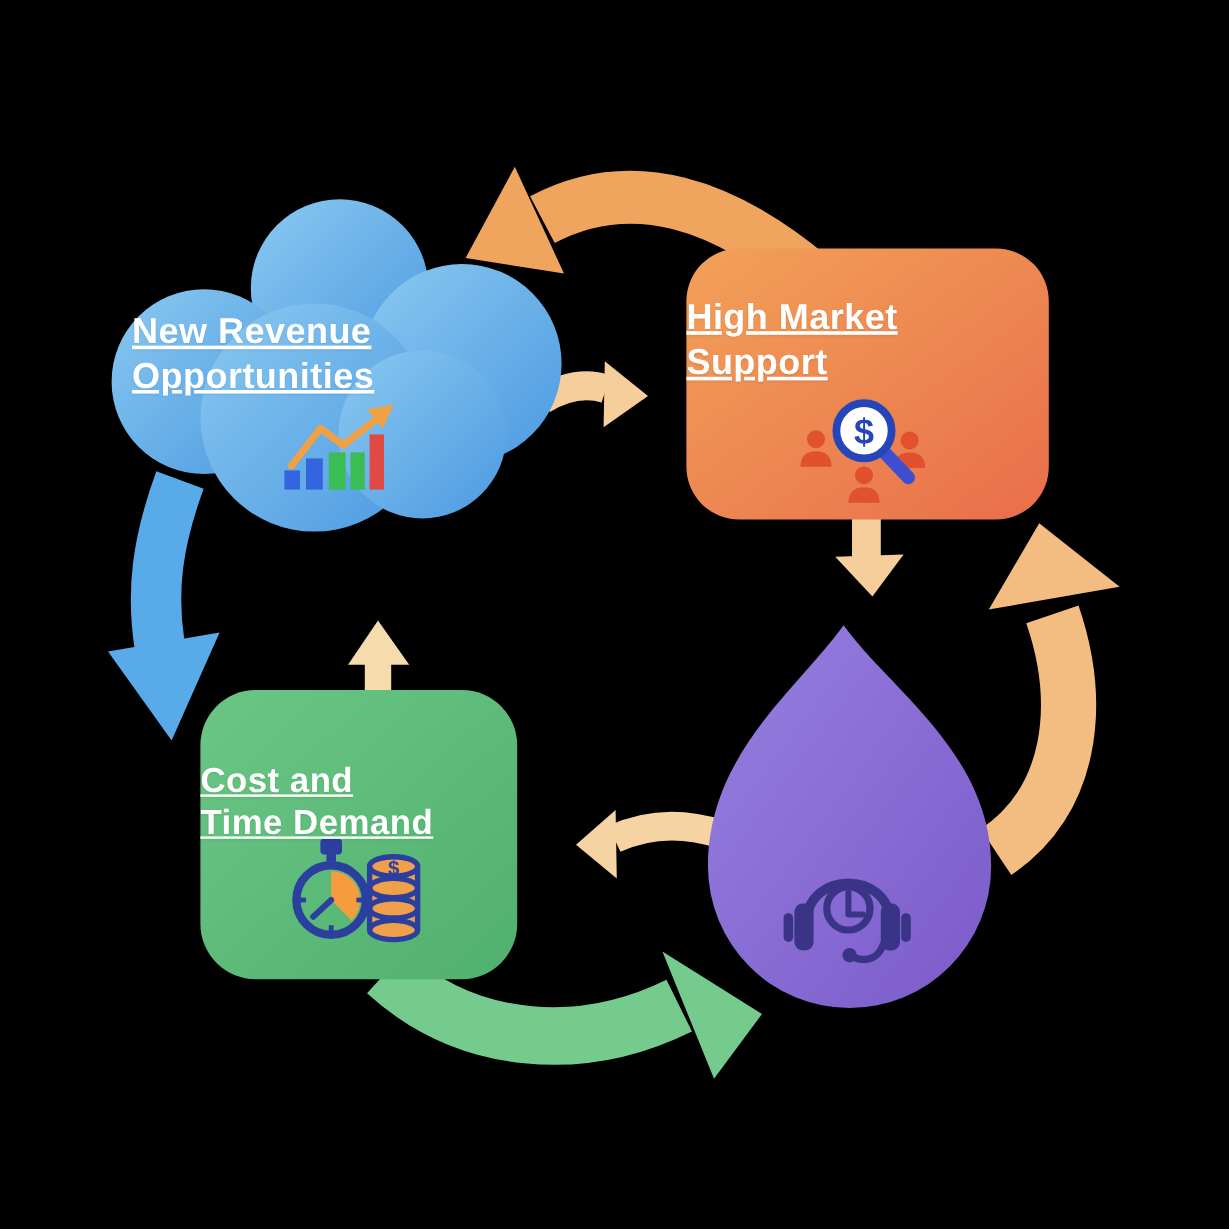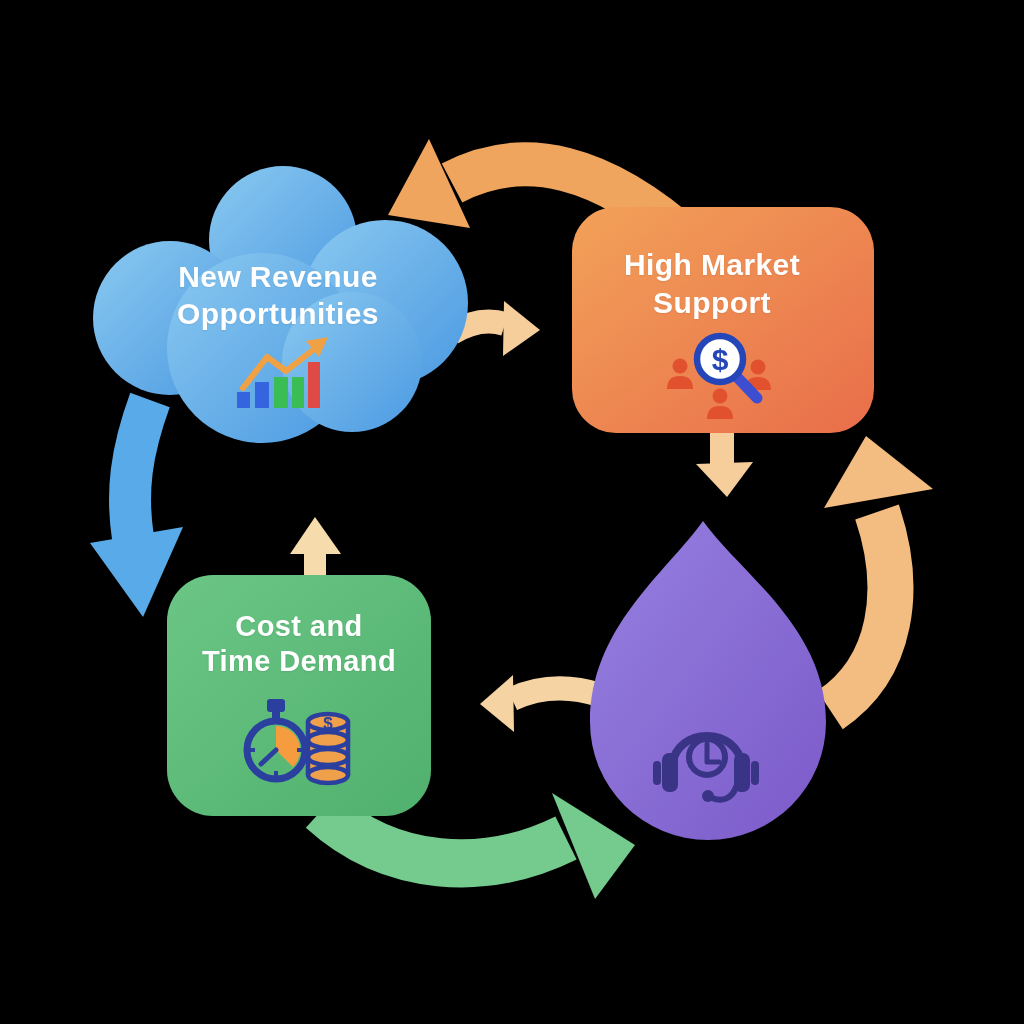--- a/index.html
+++ b/index.html
@@ -2,29 +2,30 @@
 <html><head>
 <meta charset="utf-8">
 <style>
   html,body{margin:0;padding:0;background:#000;}
   .stage{
     position:relative;width:1024px;height:1024px;background:#000;overflow:hidden;
     font-family:"Liberation Sans", sans-serif;
   }
   .stage svg{position:absolute;left:0;top:0;}
   .node-label{
-    position:absolute;text-align:center;color:#FFFFFF;font-weight:700;
+    position:absolute;text-align:left;color:#FFFFFF;font-weight:700;
     letter-spacing:.4px;line-height:37px;font-size:30px;
     text-shadow:0 1px 2px rgba(0,0,0,0.08);
     pointer-events:none;
+    text-decoration:underline;
   }
   .label-cloud{left:110px;top:258px;width:336px;}
   .label-market{left:572px;top:246px;width:280px;line-height:38px;}
   .label-support{left:593px;top:611px;width:228px;font-size:28px;line-height:36px;}
-  .label-savings{left:167px;top:609px;width:264px;font-size:29px;line-height:35px;}
+  .label-savings{left:167px;top:634px;width:264px;font-size:29px;line-height:35px;}
   .svg-dollar{font-family:"Liberation Sans", sans-serif;font-weight:700;}
 </style>
 </head>
 <body>
 
 <div class="stage">
 
 <svg width="1024" height="1024" viewBox="0 0 1024 1024">
   <defs>
     <linearGradient id="gradCloud" x1="0" y1="0" x2="1" y2="1">

